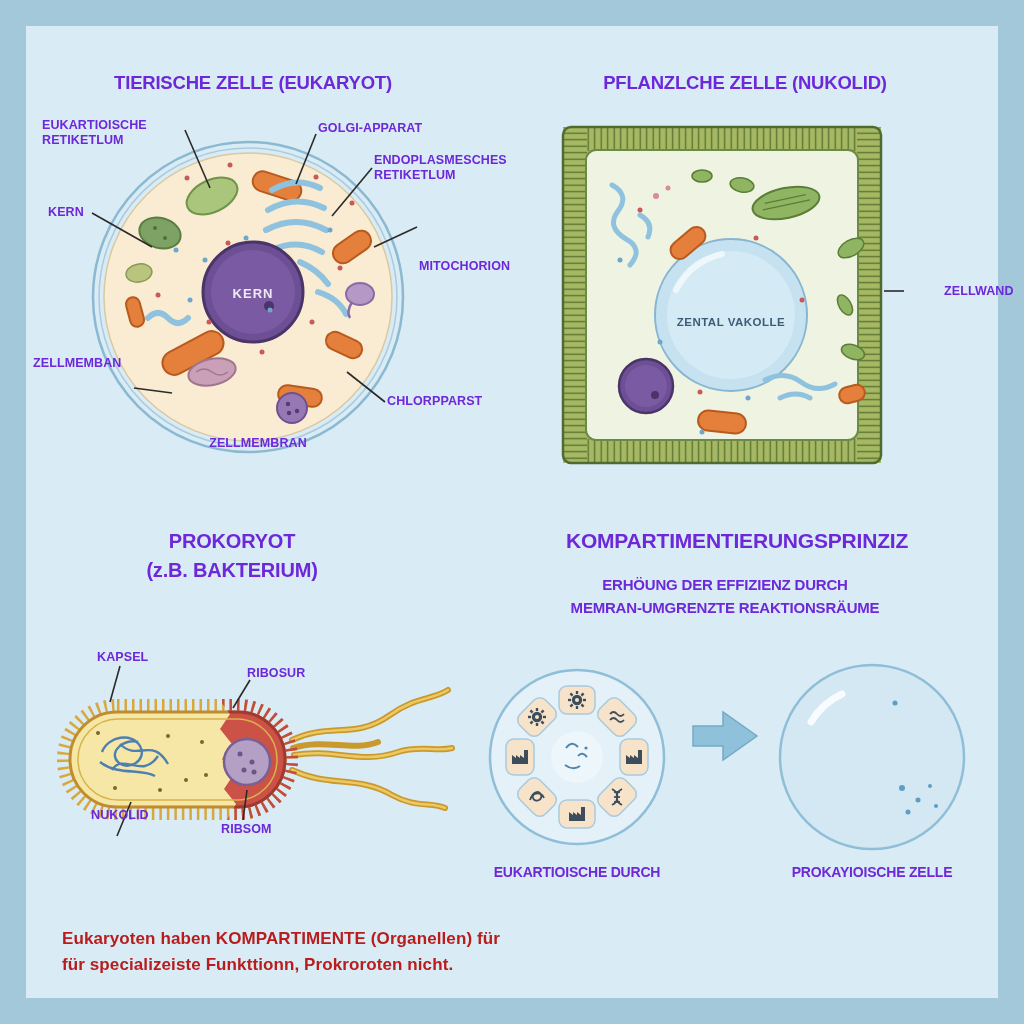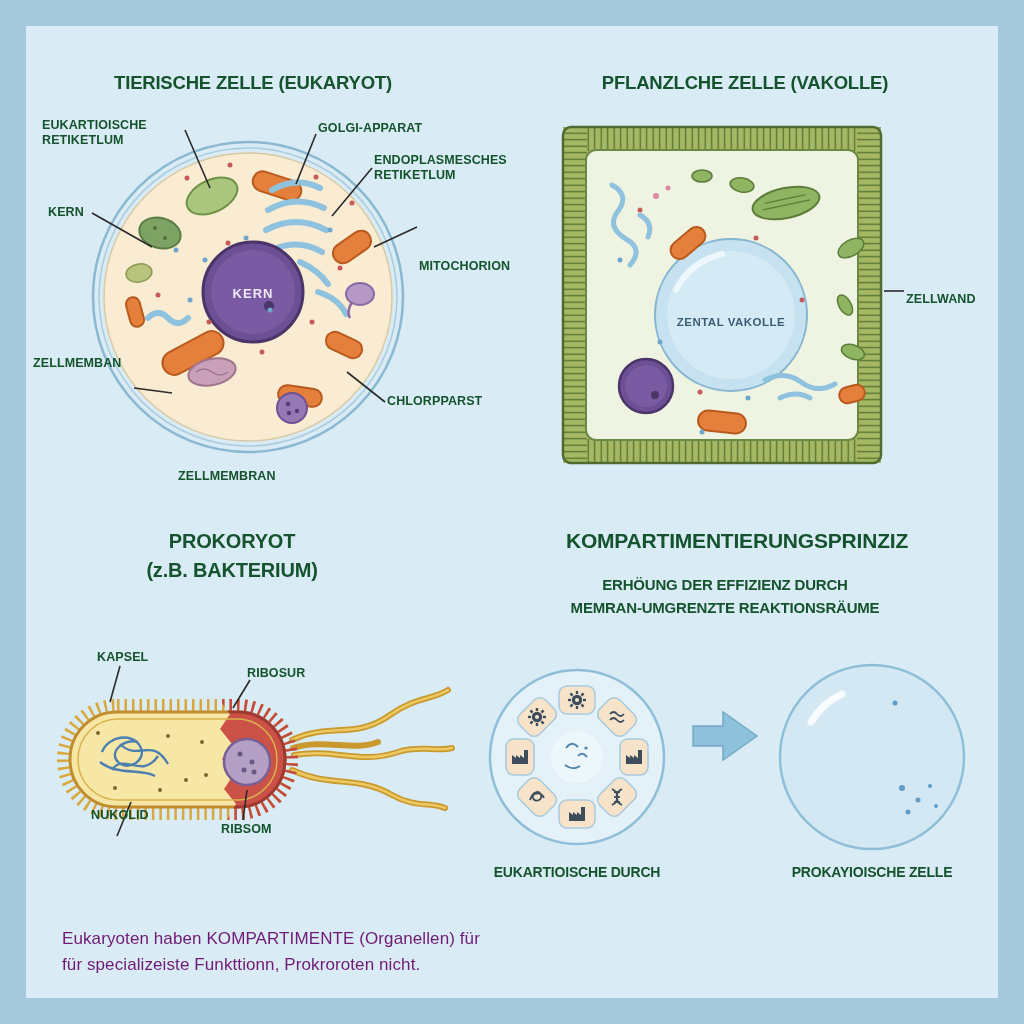--- a/index.html
+++ b/index.html
@@ -1,28 +1,28 @@
 <!DOCTYPE html>
 <html><head>
 <meta charset="utf-8">
 <style>
   * { margin:0; padding:0; box-sizing:border-box; }
   html,body { width:1024px; height:1024px; }
   body { background:#a2c8da; font-family:"Liberation Sans", sans-serif; position:relative; overflow:hidden; }
   .panel { position:absolute; left:26px; top:26px; right:26px; bottom:26px; background:#d9ebf4; }
   svg.art { position:absolute; left:0; top:0; }
-  .label { position:absolute; white-space:pre-line; color:#14532d; font-weight:700; }
+  .label { position:absolute; white-space:pre-line; color:#6d28d9; font-weight:700; }
   .section-title { font-size:18.5px; letter-spacing:-0.2px; text-align:center; line-height:1.45; }
   .big-title { font-size:21px; letter-spacing:-0.2px; text-align:center; }
   .subtitle { font-size:15px; text-align:center; line-height:1.5; letter-spacing:-0.2px; }
   .small-label { font-size:12.5px; line-height:1.2; letter-spacing:0.1px; }
   .circle-label { font-size:14px; text-align:center; letter-spacing:-0.2px; }
   .kern-label { font-size:13px; color:#efe9f6; letter-spacing:1px; }
   .vacuole-label { font-size:11.5px; color:#3c5c76; letter-spacing:0.5px; }
-  .footer-text { font-size:17px; font-weight:400; color:#701a75; line-height:1.55; letter-spacing:0.1px; }
+  .footer-text { font-size:17px; font-weight:700; color:#b91c1c; line-height:1.55; letter-spacing:0.1px; }
 </style>
 </head>
 <body>
 
 <div class="panel"></div>
 
 <svg class="art" width="1024" height="1024" viewBox="0 0 1024 1024">
   <defs>
     <pattern id="hatchV" width="6.5" height="24" patternUnits="userSpaceOnUse">
       <rect width="6.5" height="24" fill="#a6b864"></rect>
@@ -345,43 +345,43 @@
         <circle cx="908" cy="812" r="2.5"></circle>
           <circle cx="936" cy="806" r="2"></circle>
           <circle cx="895" cy="703" r="2.5"></circle>
       </g>
     </g>
   </g>
 </svg>
 
 <div class="label section-title" style="left:93px; top:70px; width:320px;">TIERISCHE ZELLE (EUKARYOT)</div>
 
-<div class="label section-title" style="left:575px; top:70px; width:340px;">PFLANZLCHE ZELLE (VAKOLLE)</div>
+<div class="label section-title" style="left:575px; top:70px; width:340px;">PFLANZLCHE ZELLE (NUKOLID)</div>
 
 <div class="label small-label" style="left:42px; top:118px;">EUKARTIOISCHE
 RETIKETLUM</div>
 
 <div class="label small-label" style="left:318px; top:121px;">GOLGI-APPARAT</div>
 
 <div class="label small-label" style="left:374px; top:153px;">ENDOPLASMESCHES
 RETIKETLUM</div>
 
 <div class="label small-label" style="left:419px; top:219px;margin-top:40px;">MITOCHORION</div>
 
 <div class="label small-label" style="left:48px; top:205px;">KERN</div>
 
 <div class="label kern-label" style="left:253px; top:293px; transform:translate(-50%,-50%);">KERN</div>
 
 <div class="label small-label" style="left:33px; top:356px;">ZELLMEMBAN</div>
 
 <div class="label small-label" style="left:387px; top:394px;">CHLORPPARST</div>
 
-<div class="label small-label" style="left:178px; top:469px; width:160px; text-align:left;">ZELLMEMBRAN</div>
-
-<div class="label small-label" style="left:906px; top:284px;margin-top:8px;">ZELLWAND</div>
+<div class="label small-label" style="left:178px; top:436px; width:160px; text-align:center;">ZELLMEMBRAN</div>
+
+<div class="label small-label" style="left:944px; top:284px;">ZELLWAND</div>
 
 <div class="label vacuole-label" style="left:731px; top:322px; transform:translate(-50%,-50%); white-space:nowrap;">ZENTAL VAKOLLE</div>
 
 <div class="label section-title" style="left:72px; top:527px; width:320px; font-size:20px;">PROKORYOT
 (z.B. BAKTERIUM)</div>
 
 <div class="label small-label" style="left:97px; top:650px;">KAPSEL</div>
 
 <div class="label small-label" style="left:247px; top:666px;">RIBOSUR</div>
 

